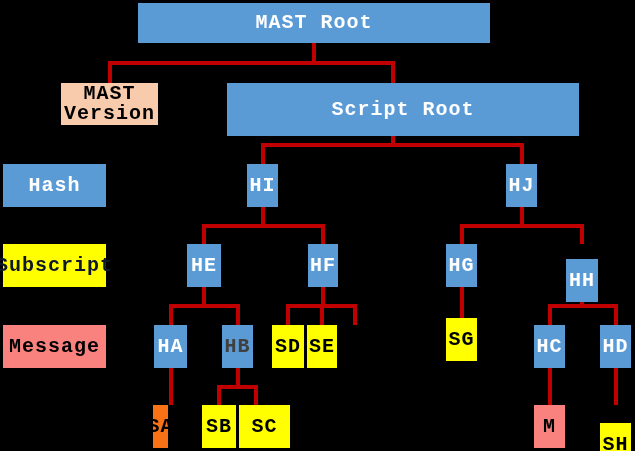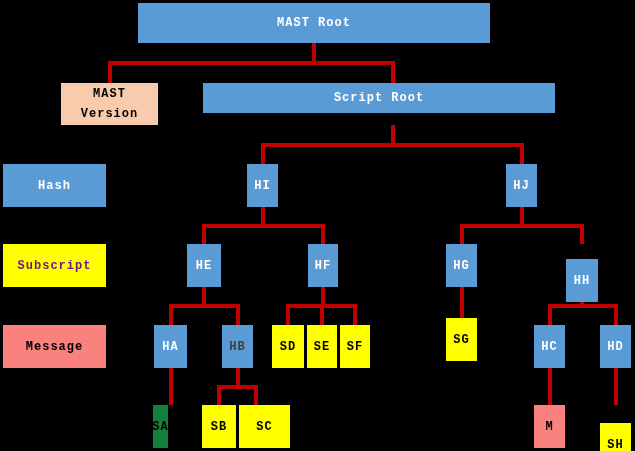--- a/index.html
+++ b/index.html
@@ -12,21 +12,21 @@
     overflow: hidden;
     font-family: "Liberation Mono", "DejaVu Sans Mono", monospace;
   }
   .node {
     position: absolute;
     display: flex;
     align-items: center;
     justify-content: center;
     text-align: center;
     font-weight: bold;
-    font-size: 12px;
+    font-size: 20px;
     line-height: 20px;
     letter-spacing: 1px;
     box-sizing: border-box;
     user-select: none;
   }
   .seg {
     position: absolute;
   }
 </style>
 </head>
@@ -65,36 +65,35 @@
     <div class="seg" style="left: 613.5px; top: 308px; width: 4px; height: 17px; background: rgb(192, 0, 0);"></div>
     <div class="seg" style="left: 168.5px; top: 368px; width: 4px; height: 37px; background: rgb(192, 0, 0);"></div>
     <div class="seg" style="left: 235.5px; top: 368px; width: 4px; height: 21px; background: rgb(192, 0, 0);"></div>
     <div class="seg" style="left: 217px; top: 385px; width: 40.5px; height: 4px; background: rgb(192, 0, 0);"></div>
     <div class="seg" style="left: 217px; top: 389px; width: 4px; height: 16px; background: rgb(192, 0, 0);"></div>
     <div class="seg" style="left: 253.5px; top: 389px; width: 4px; height: 16px; background: rgb(192, 0, 0);"></div>
     <div class="seg" style="left: 547.5px; top: 368px; width: 4px; height: 37px; background: rgb(192, 0, 0);"></div>
     <div class="seg" style="left: 613.5px; top: 368px; width: 4px; height: 37px; background: rgb(192, 0, 0);"></div>
     <div class="node" style="left: 138px; top: 3px; width: 352px; height: 40px; background: rgb(91, 155, 213); color: rgb(255, 255, 255);">MAST Root</div>
     <div class="node" style="left: 61px; top: 83px; width: 97px; height: 42px; background: rgb(248, 203, 173); color: rgb(0, 0, 0);">MAST Version</div>
-    <div class="node" style="left: 203px; top: 83px; width: 352px; height: 30px; background: rgb(91, 155, 213); color: rgb(255, 255, 255);">Script Root</div>
+    <div class="node" style="left: 227px; top: 83px; width: 352px; height: 53px; background: rgb(91, 155, 213); color: rgb(255, 255, 255);">Script Root</div>
     <div class="node" style="left: 3px; top: 164px; width: 103px; height: 43px; background: rgb(91, 155, 213); color: rgb(255, 255, 255);">Hash</div>
     <div class="node" style="left: 247px; top: 164px; width: 31px; height: 43px; background: rgb(91, 155, 213); color: rgb(255, 255, 255);">HI</div>
     <div class="node" style="left: 506px; top: 164px; width: 31px; height: 43px; background: rgb(91, 155, 213); color: rgb(255, 255, 255);">HJ</div>
-    <div class="node" style="left: 3px; top: 244px; width: 103px; height: 43px; background: rgb(255, 255, 0); color: #701a75;">Subscript</div>
+    <div class="node" style="left: 3px; top: 244px; width: 103px; height: 43px; background: rgb(255, 255, 0); color: #0f172a;">Subscript</div>
     <div class="node" style="left: 187px; top: 244px; width: 34px; height: 43px; background: rgb(91, 155, 213); color: rgb(255, 255, 255);">HE</div>
     <div class="node" style="left: 308px; top: 244px; width: 30px; height: 43px; background: rgb(91, 155, 213); color: rgb(255, 255, 255);">HF</div>
     <div class="node" style="left: 446px; top: 244px; width: 31px; height: 43px; background: rgb(91, 155, 213); color: rgb(255, 255, 255);">HG</div>
     <div class="node" style="left: 566px; top: 259px; width: 32px; height: 43px; background: rgb(91, 155, 213); color: rgb(255, 255, 255);">HH</div>
     <div class="node" style="left: 3px; top: 325px; width: 103px; height: 43px; background: rgb(249, 130, 127); color: rgb(0, 0, 0);">Message</div>
     <div class="node" style="left: 154px; top: 325px; width: 33px; height: 43px; background: rgb(91, 155, 213); color: rgb(255, 255, 255);">HA</div>
     <div class="node" style="left: 222px; top: 325px; width: 31px; height: 43px; background: rgb(91, 155, 213); color: #404040;">HB</div>
     <div class="node" style="left: 272px; top: 325px; width: 32px; height: 43px; background: rgb(255, 255, 0); color: rgb(0, 0, 0);">SD</div>
     <div class="node" style="left: 307px; top: 325px; width: 30px; height: 43px; background: rgb(255, 255, 0); color: rgb(0, 0, 0);">SE</div>
-    <div class="node" style="left: 340px; top: 325px; width: 30px; height: 43px; background: rgb(255, 255, 0); color: rgb(0, 0, 0);">SF</div>
     <div class="node" style="left: 446px; top: 318px; width: 31px; height: 43px; background: rgb(255, 255, 0); color: rgb(0, 0, 0);">SG</div>
     <div class="node" style="left: 534px; top: 325px; width: 31px; height: 43px; background: rgb(91, 155, 213); color: rgb(255, 255, 255);">HC</div>
     <div class="node" style="left: 600px; top: 325px; width: 31px; height: 43px; background: rgb(91, 155, 213); color: rgb(255, 255, 255);">HD</div>
-    <div class="node" style="left: 153px; top: 405px; width: 15px; height: 43px; background: #15803d; color: rgb(0, 0, 0);">SA</div>
+    <div class="node" style="left: 153px; top: 405px; width: 15px; height: 43px; background: #f97316; color: rgb(0, 0, 0);">SA</div>
     <div class="node" style="left: 202px; top: 405px; width: 34px; height: 43px; background: rgb(255, 255, 0); color: rgb(0, 0, 0);">SB</div>
     <div class="node" style="left: 239px; top: 405px; width: 51px; height: 43px; background: rgb(255, 255, 0); color: rgb(0, 0, 0);">SC</div>
     <div class="node" style="left: 534px; top: 405px; width: 31px; height: 43px; background: rgb(249, 130, 127); color: rgb(0, 0, 0);">M</div>
     <div class="node" style="left: 600px; top: 423px; width: 31px; height: 43px; background: rgb(255, 255, 0); color: rgb(0, 0, 0);">SH</div>
   </div>
 
 </body></html>

